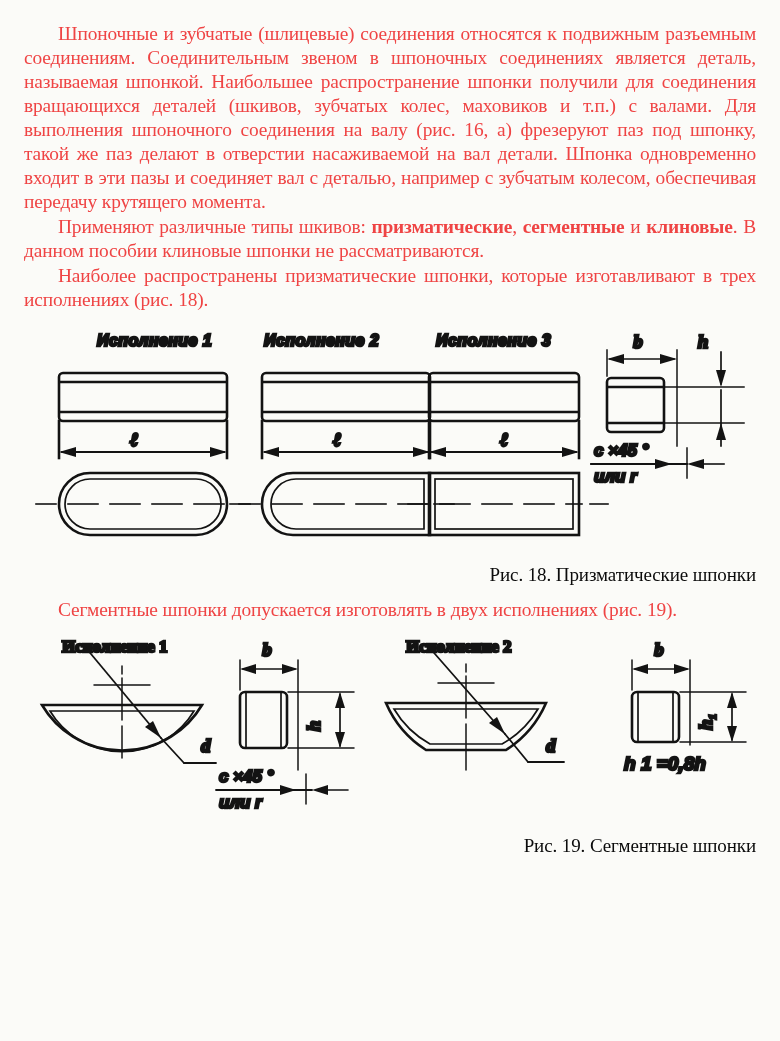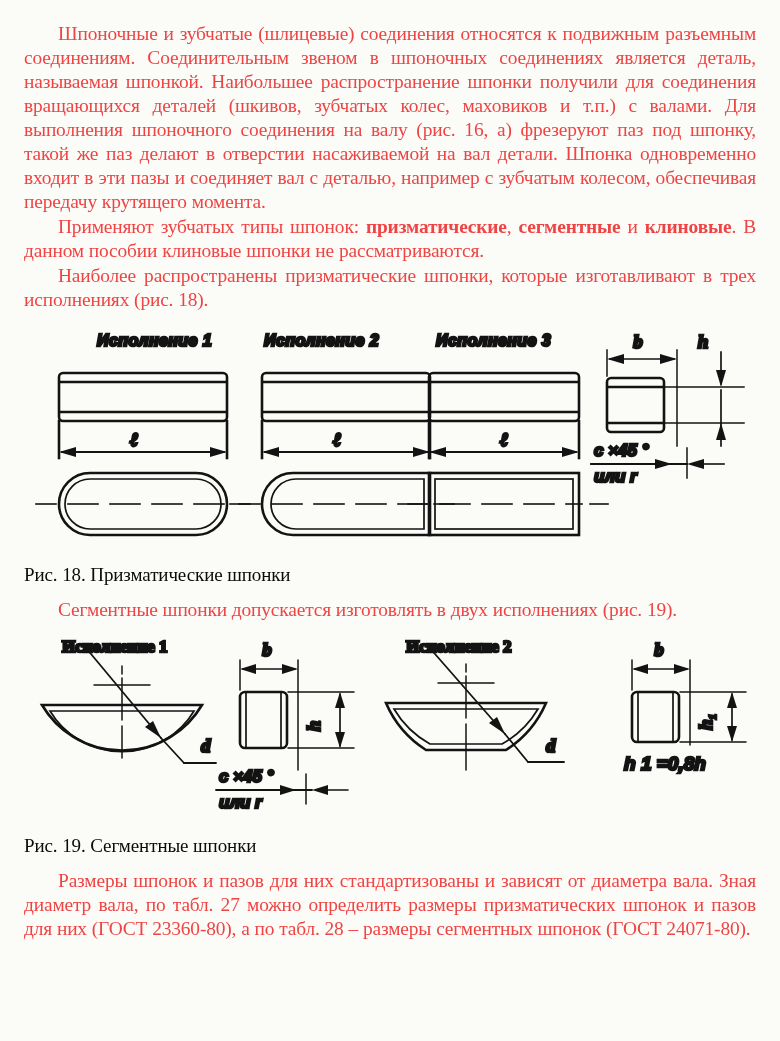--- a/index.html
+++ b/index.html
@@ -33,21 +33,21 @@
     text-align:justify;
     margin:0;
     text-indent:34px;
     letter-spacing:-0.15px;
     word-spacing:.2px;
     color:#ef4444;
   }
   .para + .para{margin-top:1px;}
   .para b{font-weight:700;}
   .caption{
-    text-align:left;
+    text-align:right;
     font-size:19px;
     line-height:22px;
     margin:0;
     letter-spacing:-0.1px;
   }
   .no-indent{text-indent:0;font-family:Liberation Serif, serif;}
 
   
   .fig{position:relative;width:100%;}
   .fig svg{display:block;}
@@ -86,21 +86,21 @@
   .sub{font-size:11px;}
 </style>
 </head>
 <body>
 
 <div class="page">
 
 
   <p class="para">Шпоночные и зубчатые (шлицевые) соединения относятся к подвижным разъемным соединениям. Соединительным звеном в шпоночных соединениях является деталь, называемая шпонкой. Наибольшее распространение шпонки получили для соединения вращающихся деталей (шкивов, зубчатых колес, маховиков и т.п.) с валами. Для выполнения шпоночного соединения на валу (рис. 16, а) фрезеруют паз под шпонку, такой же паз делают в отверстии насаживаемой на вал детали. Шпонка одновременно входит в эти пазы и соединяет вал с деталью, например с зубчатым колесом, обеспечивая передачу крутящего момента.</p>
 
-  <p class="para"><span>Применяют зубчатых типы шпонок: </span><b>призматические</b><span>, </span><b>сегментные</b><span> и </span><b>клиновые</b><span>. В данном пособии клиновые шпонки не рассматриваются.</span></p>
+  <p class="para"><span>Применяют различные типы шкивов: </span><b>призматические</b><span>, </span><b>сегментные</b><span> и </span><b>клиновые</b><span>. В данном пособии клиновые шпонки не рассматриваются.</span></p>
 
   <p class="para">Наиболее распространены призматические шпонки, которые изготавливают в трех исполнениях (рис. 18).</p>
 
   <div class="fig fig-18">
     <svg viewBox="0 0 732 236" width="732" height="236" xmlns="http://www.w3.org/2000/svg">
       <g fill="none" stroke="#131313" stroke-width="2.6" stroke-linecap="square">
 
         <text class="lbl-exec18" x="73" y="20">Исполнение 1</text>
 
         <rect x="35" y="47" width="168" height="48" rx="4" ry="4"></rect>
@@ -276,15 +276,14 @@
         <path d="M708 112 L703 96 L713 96 Z" fill="#131313" stroke="none"></path>
         <text class="dim-ital" x="688" y="92" transform="rotate(-90 688 92)" text-anchor="middle"><tspan>h</tspan><tspan class="sub" dy="4">1</tspan></text>
 
         <text class="dim-small" x="600" y="140" style="font-size:19px">h 1 =0,8h</text>
       </g>
     </svg>
   </div>
 
   <p class="caption cap-19">Рис. 19. Сегментные шпонки</p>
 
-  <p class="para tail-txt">Размеры шпонок и пазов для них стандартизованы и зависят от диаметра вала. Зная диаметр вала, по табл. 27 можно определить размеры призматических шпонок и пазов для них (ГОСТ 23360-80), а по табл. 28 – размеры сегментных шпонок (ГОСТ 24071-80).</p>
 
 </div>
 
 </body></html>

